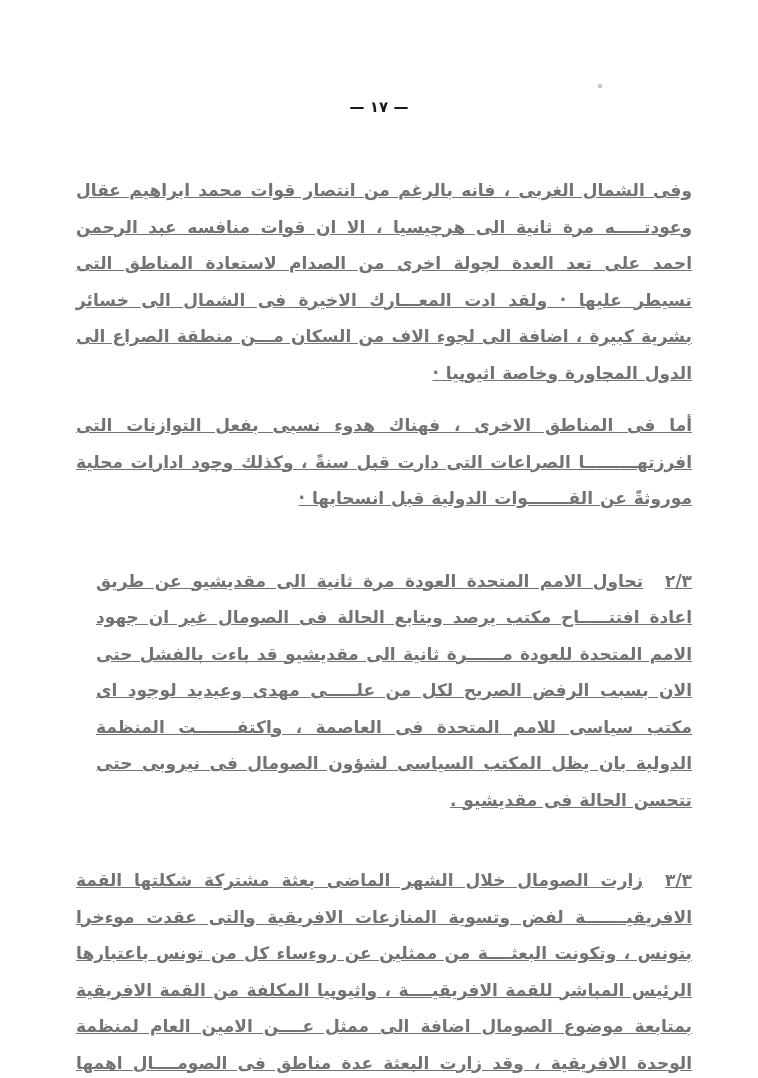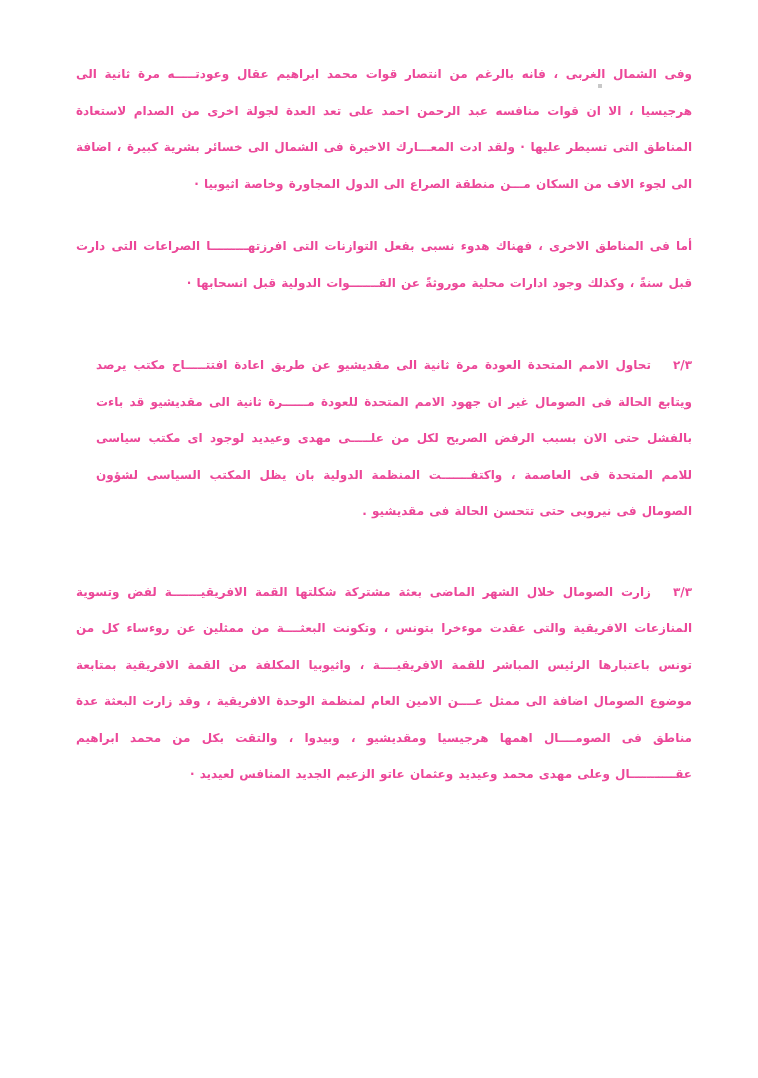--- a/index.html
+++ b/index.html
@@ -24,29 +24,30 @@
     font-weight: bold;
     letter-spacing: 2px;
     color: #1a1a1a;
   }
   .text-block {
     direction: rtl;
     padding: 0 66px 0 76px;
   }
   .para {
     margin: 0;
-    font-size: 12px;
+    font-size: 17px;
     font-weight: bold;
     line-height: 36.5px;
     text-align: justify;
     word-spacing: 1px;
-    color: #ec4899;
+    color: #737373;
+    text-decoration: underline;
   }
   .para.p1 { margin-top: 56px; }
-  .para.p2 { margin-top: 26px; }
+  .para.p2 { margin-top: 16px; }
   .para.p3 { margin-top: 46px; margin-left: 20px; }
   .para.p4 { margin-top: 44px; }
   .pnum {
     margin-inline-end: 22px;
     white-space: nowrap;
   }
   .scan-speck {
     position: absolute;
     left: 598px;
     top: 84px;
@@ -56,20 +57,21 @@
     opacity: 0.55;
   }
 </style>
 </head>
 <body>
 
 <div class="page">
 
   <div class="scan-speck"></div>
 
+  <p class="page-number">— ١٧ —</p>
 
   <div class="text-block">
 
     <p class="para p1"><span>وفى الشمال الغربى ،  فانه بالرغم من انتصار قوات محمد ابراهيم عقال وعودتـــــه مرة ثانية الى هرجيسيا ، الا ان قوات منافسه  عبد الرحمن احمد على  تعد العدة لجولة اخرى من الصدام لاستعادة المناطق التى تسيطر عليها · ولقد ادت المعـــارك الاخيرة فى الشمال الى خسائر بشرية  كبيرة ، اضافة الى لجوء الاف من السكان مـــن منطقة الصراع الى الدول المجاورة وخاصة اثيوبيا ·</span></p>
 
     <p class="para p2"><span>أما فى المناطق الاخرى ، فهناك هدوء  نسبى بفعل التوازنات التى  افرزتهـــــــــا الصراعات التى دارت قبل سنةً ، وكذلك وجود ادارات محلية موروثةً عن القـــــــوات الدولية قبل انسحابها ·</span></p>
 
     <p class="para p3"><span class="pnum">٢/٣</span><span>تحاول الامم المتحدة العودة مرة ثانية الى مقديشيو عن طريق اعادة افتتـــــاح مكتب يرصد ويتابع الحالة فى الصومال غير ان جهود الامم المتحدة للعودة مــــــرة ثانية  الى مقديشيو قد باءت بالفشل حتى الان بسبب الرفض الصريح لكل من علـــــى مهدى  وعيديد لوجود اى مكتب سياسى للامم المتحدة فى العاصمة ،  واكتفـــــــت المنظمة الدولية بان يظل المكتب السياسى لشؤون الصومال فى نيروبى حتى تتحسن الحالة فى مقديشيو .</span></p>
 
     <p class="para p4"><span class="pnum">٣/٣</span><span>زارت الصومال خلال الشهر الماضى بعثة مشتركة شكلتها القمة الافريقيـــــــة لفض وتسوية المنازعات الافريقية والتى عقدت موءخرا  بتونس ، وتكونت البعثــــة من ممثلين عن روءساء  كل من تونس باعتبارها  الرئيس المباشر للقمة الافريقيــــة ، واثيوبيا  المكلفة من القمة الافريقية بمتابعة موضوع الصومال اضافة الى ممثل عــــن الامين العام لمنظمة الوحدة الافريقية ، وقد زارت البعثة عدة مناطق فى الصومــــال اهمها  هرجيسيا ومقديشيو ، وبيدوا ، والتقت بكل من محمد ابراهيم عقـــــــــــال وعلى مهدى محمد وعيديد وعثمان عاتو الزعيم الجديد المنافس لعيديد ·</span></p>

